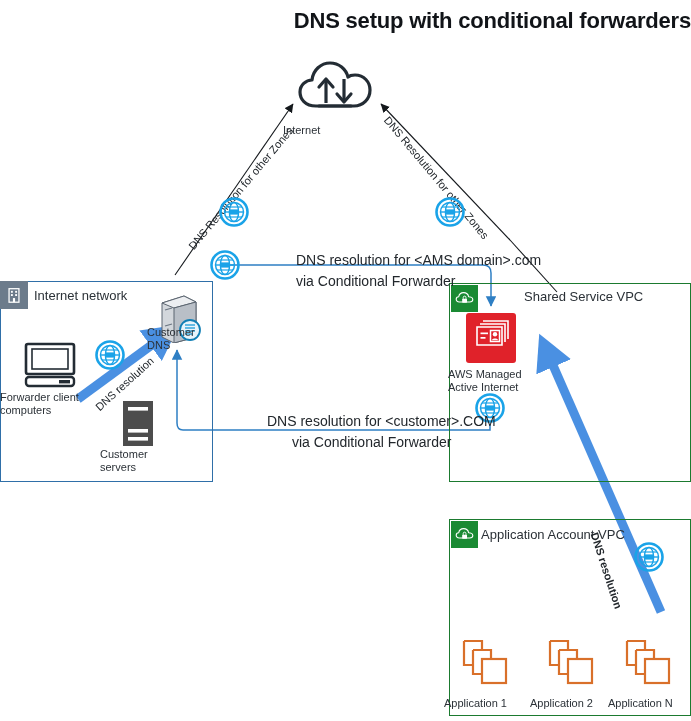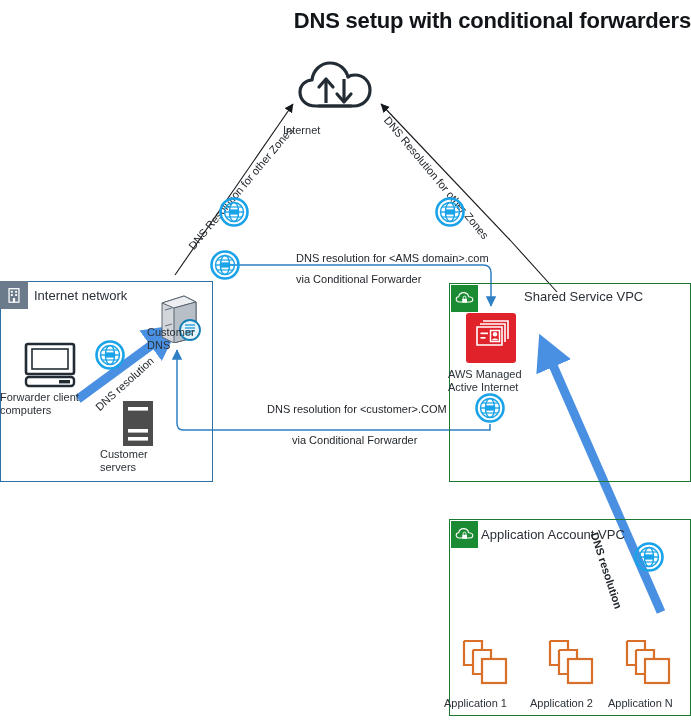--- a/index.html
+++ b/index.html
@@ -67,24 +67,24 @@
   .appicon{position:absolute;width:50px;height:46px;}
   #app1{left:462px;top:639px;}
   #app2{left:548px;top:639px;}
   #app3{left:625px;top:639px;}
   .applbl{position:absolute;width:86px;font-size:11px;text-align:left;color:#2b3137;}
   #app1-lbl{left:444px;top:697px;}
   #app2-lbl{left:530px;top:697px;}
   #app3-lbl{left:608px;top:697px;}
 
   
-  .flow{position:absolute;font-size:11px;color:#22272c;white-space:nowrap;padding-left:24px;}
+  .flow{position:absolute;font-size:14px;color:#22272c;white-space:nowrap;padding-left:24px;}
   #flow-ams1{left:272px;top:252px;}
   #flow-ams2{left:272px;top:273px;}
-  #flow-cust1{left:243px;top:403px;text-align:center;}
+  #flow-cust1{left:243px;top:413px;text-align:center;}
   #flow-cust2{left:268px;top:434px;}
 
   
   .rot{position:absolute;font-size:11px;color:#22272c;white-space:nowrap;
        transform-origin:0 0;}
   #rot-left{left:186px;top:244px;transform:rotate(-50deg);}
   #rot-right{left:391px;top:114px;transform:rotate(50deg);}
   #rot-corp{left:93px;top:404px;transform:rotate(-42deg);}
   #rot-app{left:600px;top:531px;font-weight:bold;transform:rotate(72deg);}
 </style>

